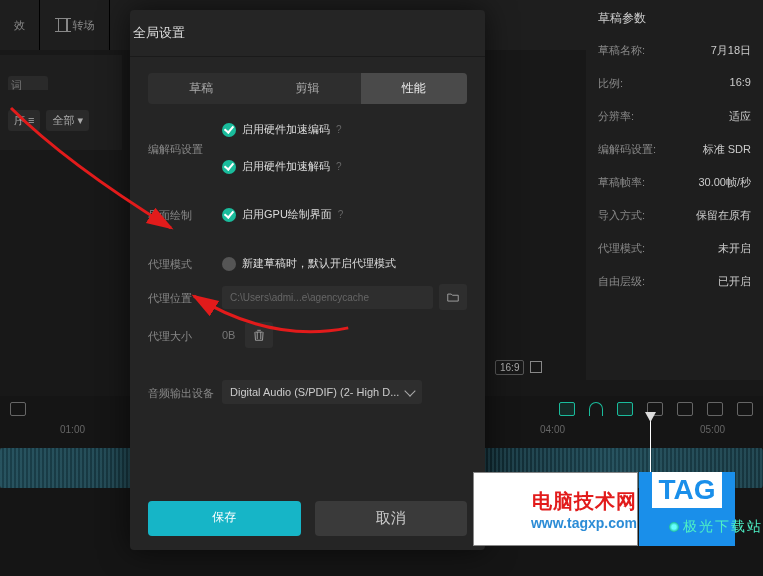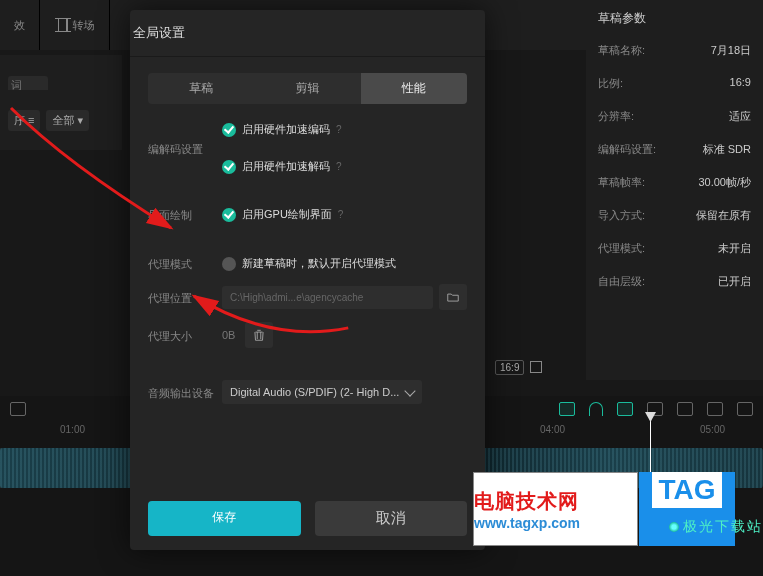--- a/index.html
+++ b/index.html
@@ -69,21 +69,21 @@
 .btnrow{position:absolute;bottom:14px;left:18px;right:18px;display:flex;gap:14px;}
 .btn-main{flex:1;background:#16b5c7;color:#fff;text-align:center;padding:8px 0;border-radius:4px;font-size:12px;cursor:pointer;}
 .btn-sec{flex:1;background:#3a3a3a;color:#ccc;text-align:center;padding:8px 0;border-radius:4px;font-size:15px;cursor:pointer;}
 
 
 .arrow1{position:absolute;top:103px;left:6px;pointer-events:none;}
 .arrow2{position:absolute;top:245px;left:200px;pointer-events:none;transform:rotate(-128deg);}
 .arrow svg{overflow:visible;}
 
 
-.wm1{position:absolute;right:125px;bottom:30px;width:165px;height:74px;background:#fff;border:1px solid #888;display:flex;flex-direction:column;align-items:flex-start;justify-content:center;font-weight:bold;}
+.wm1{position:absolute;right:125px;bottom:30px;width:165px;height:74px;background:#fff;border:1px solid #888;display:flex;flex-direction:column;align-items:flex-end;justify-content:center;font-weight:bold;}
 .wm1 .t1{color:#e21b1b;font-size:20px;letter-spacing:1px;}
 .wm1 .t2{color:#2c8cd6;font-size:14px;}
 .wm2{position:absolute;right:28px;bottom:30px;width:96px;height:74px;background:#1a8fea;display:flex;align-items:flex-start;justify-content:center;}
 .wm2 .t{background:#fff;color:#1a8fea;font-weight:900;font-size:28px;padding:2px 6px;font-family:Arial;}
 .wm3{position:absolute;right:0;bottom:40px;color:#4df0c5;font-size:14px;letter-spacing:2px;display:flex;align-items:center;gap:4px;}
 .wm3 .dot{width:10px;height:10px;border-radius:50%;background:radial-gradient(circle,#6ff 30%,#1abc9c 70%);}
 </style>
 </head>
 <body>
 
@@ -215,21 +215,21 @@
         <label class="chk">
           <span class="box off"></span>
           <span>新建草稿时，默认开启代理模式</span>
         </label>
       </div>
     </div>
     <div class="srow" style="margin-top:12px">
       <div class="lab">代理位置</div>
       <div class="opts">
         <div class="pathbox">
-          <div class="inp">C:\High\admi...e\agencycache</div>
+          <div class="inp">C:\Users\admi...e\agencycache</div>
           <div class="iconbtn">
             <svg viewBox="0 0 24 24">
                 <path d="M3 7h6l2 2h10v10H3z" stroke-width="1.5"></path>
               </svg>
           </div>
         </div>
       </div>
     </div>
     <div class="srow" style="margin-top:12px">
       <div class="lab">代理大小</div>

